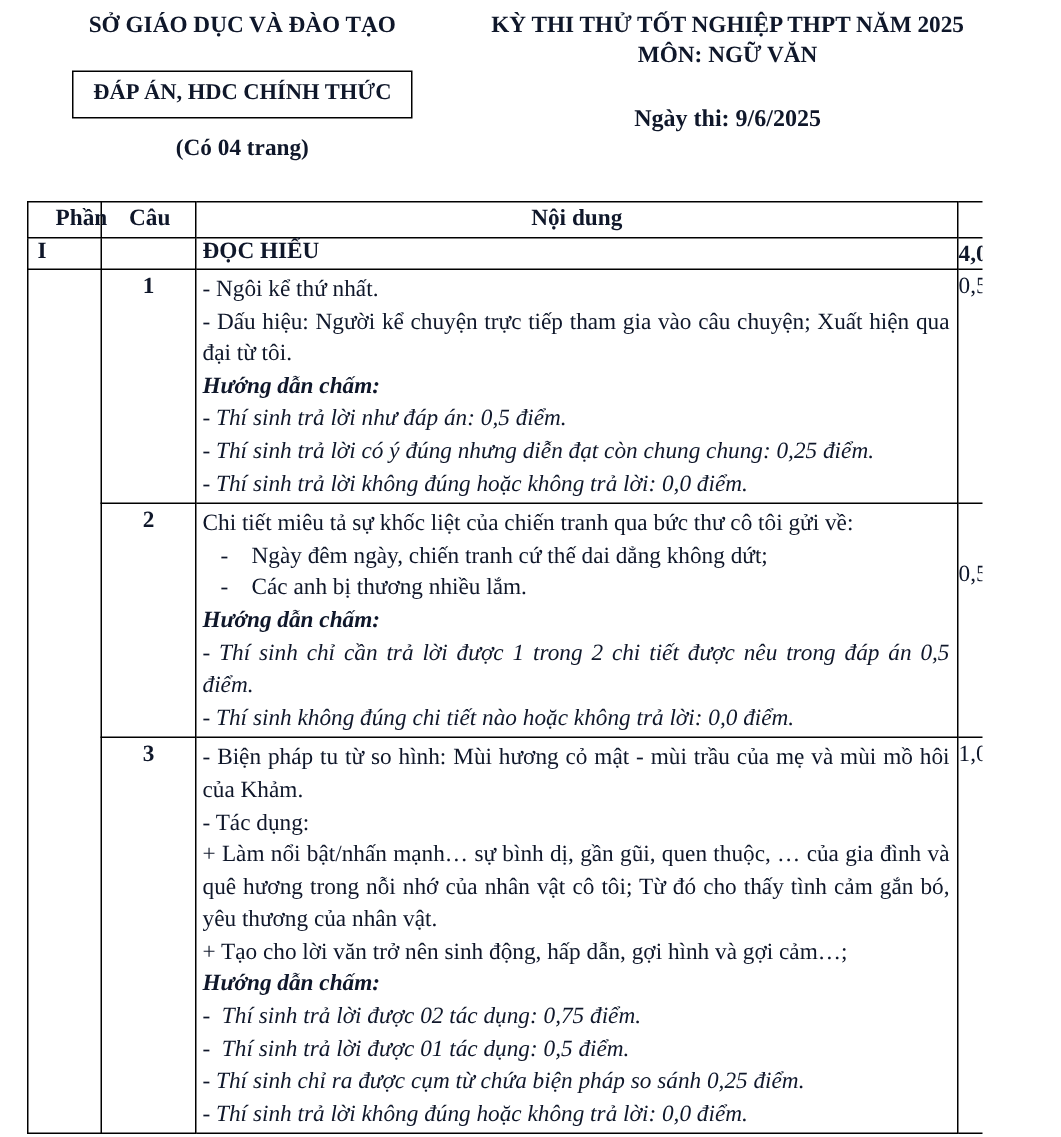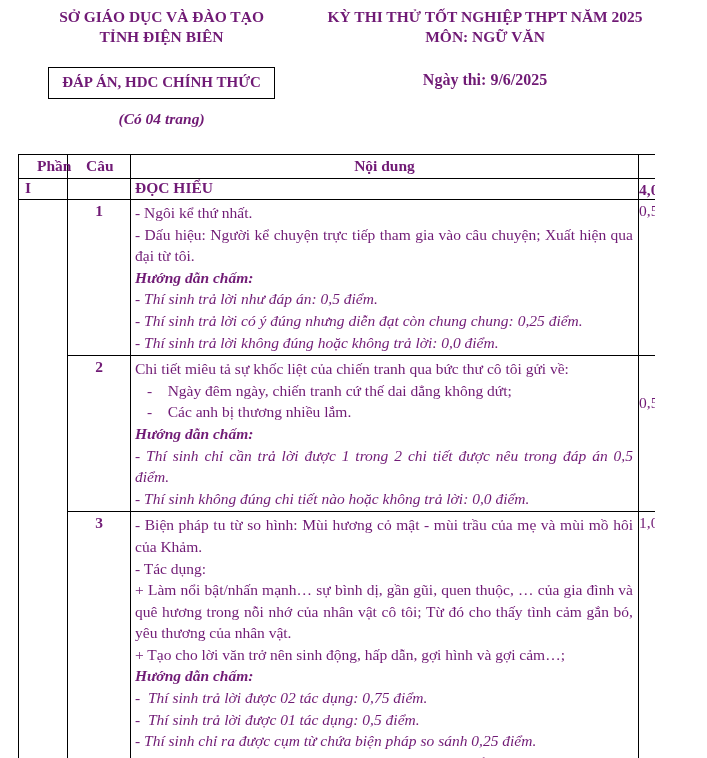--- a/index.html
+++ b/index.html
@@ -3,21 +3,21 @@
 <meta charset="utf-8">
 <style>
   * { margin: 0; padding: 0; box-sizing: border-box; }
   html, body { background: #fff; }
   .page {
     position: relative;
     width: 655px;
     height: 758px;
     overflow: hidden;
     background: #fff;
-    color: #701a75;
+    color: #0f172a;
     font-family: "Liberation Serif", "DejaVu Serif", serif;
     font-size: 15.5px;
   }
   
   .doc-header {
     display: flex;
     padding-top: 7px;
   }
   .hdr-left {
     width: 336px;
@@ -33,21 +33,20 @@
     display: inline-block;
     border: 1px solid #000;
     padding: 6px 13px 7px 13px;
     margin-top: 20px;
     font-weight: bold;
     font-size: 15px;
   }
   .pages-note {
     margin-top: 11px;
     font-weight: bold;
-    font-style: italic;
     font-size: 15.5px;
   }
   .exam-date {
     margin-top: 24px;
     font-weight: bold;
     font-size: 16px;
   }
   
   table.answer-table {
     border-collapse: collapse;
@@ -89,21 +88,20 @@
   .para.sub { padding-left: 12px; }
 </style>
 </head>
 <body>
 
 <div class="page">
 
   <div class="doc-header">
     <div class="hdr-left">
       <div class="hdr-line">SỞ GIÁO DỤC VÀ ĐÀO TẠO</div>
-      <div class="hdr-line">TỈNH ĐIỆN BIÊN</div>
       <div>
         <span class="answer-box">ĐÁP ÁN, HDC CHÍNH THỨC</span>
       </div>
       <div class="pages-note">(Có 04 trang)</div>
     </div>
     <div class="hdr-right">
       <div class="hdr-line">KỲ THI THỬ TỐT NGHIỆP THPT NĂM 2025</div>
       <div class="hdr-line">MÔN: NGỮ VĂN</div>
       <div class="exam-date">Ngày thi: 9/6/2025</div>
     </div>

